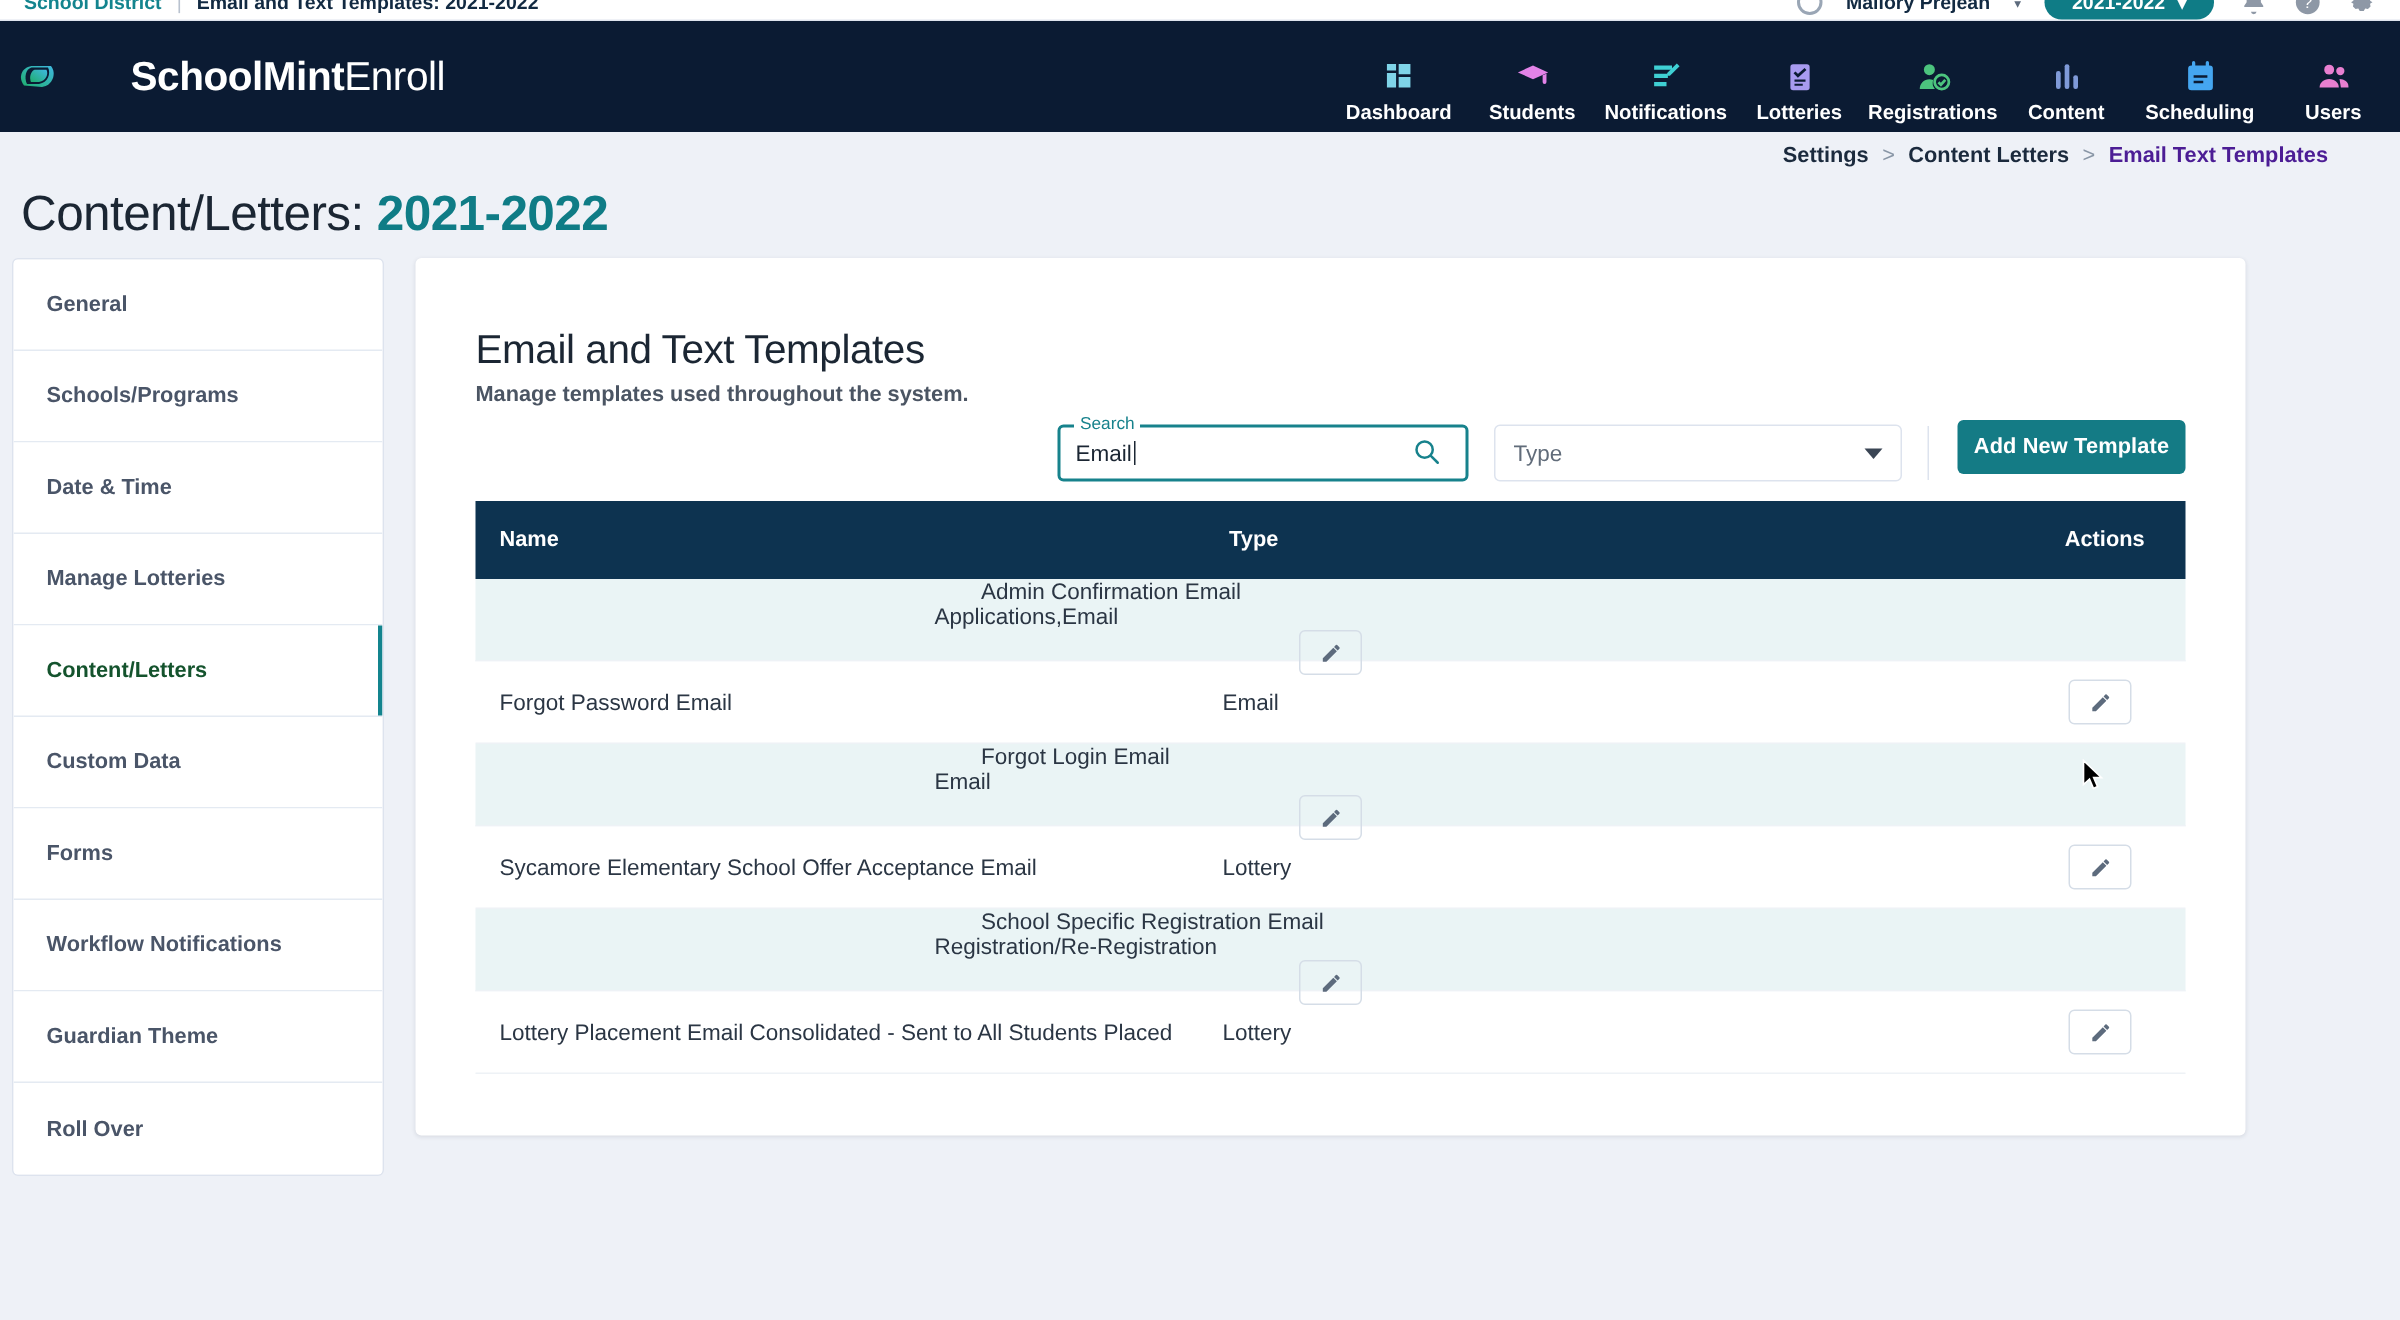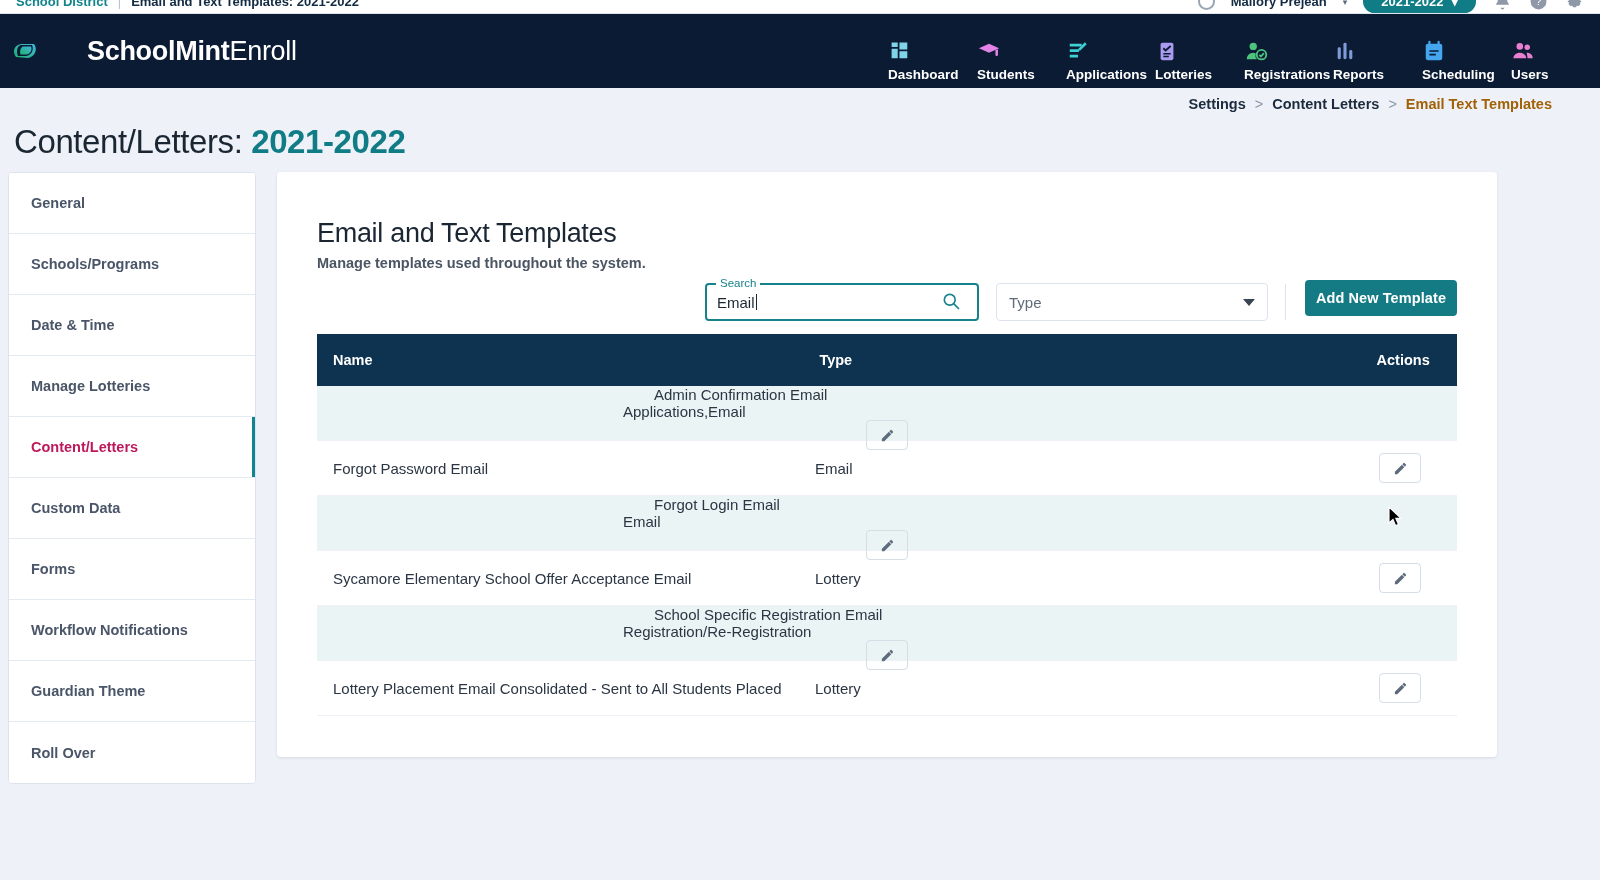--- a/index.html
+++ b/index.html
@@ -43,35 +43,35 @@
     display: flex; align-items: center;
   }
   .brand { display: flex; align-items: center; gap: 9px; margin-left: 12px; }
   .brand-mark { width: 26px; height: 20px; }
   .brand-text { font-size: 27px; color: #ffffff; letter-spacing: -0.3px; white-space: nowrap; }
   .brand-text b { font-weight: bold; margin-left: 40px; }
   .brand-text span { font-weight: 300; }
 
   .navitems { margin-left: auto; display: flex; align-items: flex-end; height: 100%; padding-bottom: 6px; }
   .navitem {
-    width: 89px; display: flex; flex-direction: column; gap: 5px;
+    width: 89px; display: flex; flex-direction: column; align-items: center; gap: 5px;
     cursor: pointer; text-decoration: none;
   }
   .navitem .nico { height: 23px; display: flex; align-items: flex-end; }
   .navitem .nico svg { height: 22px; width: 24px; }
   .navitem .nlabel { color: #ffffff; font-size: 13.5px; font-weight: bold; white-space: nowrap; }
 
   
   .crumbbar {
     position: absolute; top: 88px; left: 0; width: 1600px; height: 32px;
     display: flex; align-items: center; justify-content: flex-end; padding-right: 48px;
     font-size: 14.5px; font-weight: bold;
   }
   .crumb { color: #1b2a3d; }
-  .crumb.active { color: #a16207; }
+  .crumb.active { color: #4c1d95; }
   .crumb-sep { color: #8996a6; margin: 0 9px; font-weight: normal; }
 
   
   .pagetitle {
     position: absolute; top: 123px; left: 14px;
     font-size: 33px; color: #1b2633; font-weight: 300; letter-spacing: -0.4px;
   }
   .pagetitle b { color: #0f7c86; font-weight: bold; }
 
   
@@ -80,21 +80,21 @@
     background: #ffffff; border: 1px solid #dde3ee; border-radius: 4px;
     overflow: hidden;
   }
   .side-item {
     height: 61px; display: flex; align-items: center; padding-left: 22px;
     border-bottom: 1px solid #e4eaf2;
     font-size: 14.5px; font-weight: bold; color: #4a5568; cursor: pointer;
     position: relative; background: #fff;
   }
   .side-item:last-child { border-bottom: none; }
-  .side-item.active { color: #be185d; }
+  .side-item.active { color: #14532d; }
   .side-item.active::after {
     content: ""; position: absolute; right: 0; top: 0; bottom: 0; width: 3px; background: #13848e;
   }
 
   
   .card {
     position: absolute; top: 172px; left: 277px; width: 1220px; height: 585px;
     background: #ffffff; border-radius: 4px; box-shadow: 0 1px 3px rgba(20,30,50,.10);
   }
   .card-title { position: absolute; top: 46px; left: 40px; font-size: 27px; color: #1b2633; font-weight: 300; letter-spacing: -0.3px; }
@@ -231,21 +231,21 @@
       </span>
       <span class="nlabel">Students</span>
     </a>
     <a class="navitem">
       <span class="nico">
         <svg viewBox="0 0 24 24" fill="#3fd0d4">
             <path d="M3 4h13v3H3zM3 10h10v3H3zM3 16h9v3H3z"></path>
             <path d="M21.5 4.5l-2-2-7 7v2h2z"></path>
           </svg>
       </span>
-      <span class="nlabel">Applications</span>
+      <span class="nlabel">Notifications</span>
     </a>
     <a class="navitem">
       <span class="nico">
         <svg viewBox="0 0 24 24" fill="#a89bf0">
             <rect x="5" y="3" width="14" height="19" rx="2"></rect>
             <path d="M8 9l2.5 2.5L16 6.5" stroke="#0b1b33" stroke-width="2" fill="none"></path>
             <path d="M8 15h8M8 18h6" stroke="#0b1b33" stroke-width="1.6"></path>
           </svg>
       </span>
       <span class="nlabel">Lotteries</span>
@@ -262,21 +262,21 @@
       <span class="nlabel">Registrations</span>
     </a>
     <a class="navitem">
       <span class="nico">
         <svg viewBox="0 0 24 24" fill="#7f9ad8">
             <rect x="4" y="8" width="3.4" height="13" rx="1.6"></rect>
             <rect x="10.3" y="3" width="3.4" height="18" rx="1.6"></rect>
             <rect x="16.6" y="11" width="3.4" height="10" rx="1.6"></rect>
           </svg>
       </span>
-      <span class="nlabel">Reports</span>
+      <span class="nlabel">Content</span>
     </a>
     <a class="navitem">
       <span class="nico">
         <svg viewBox="0 0 24 24" fill="#45a6f0">
             <rect x="3" y="4" width="18" height="18" rx="2.4"></rect>
             <path d="M7 2v4M17 2v4" stroke="#45a6f0" stroke-width="2.4" stroke-linecap="round"></path>
             <path d="M7 12h10M7 16h7" stroke="#0b1b33" stroke-width="1.9"></path>
           </svg>
       </span>
       <span class="nlabel">Scheduling</span>

